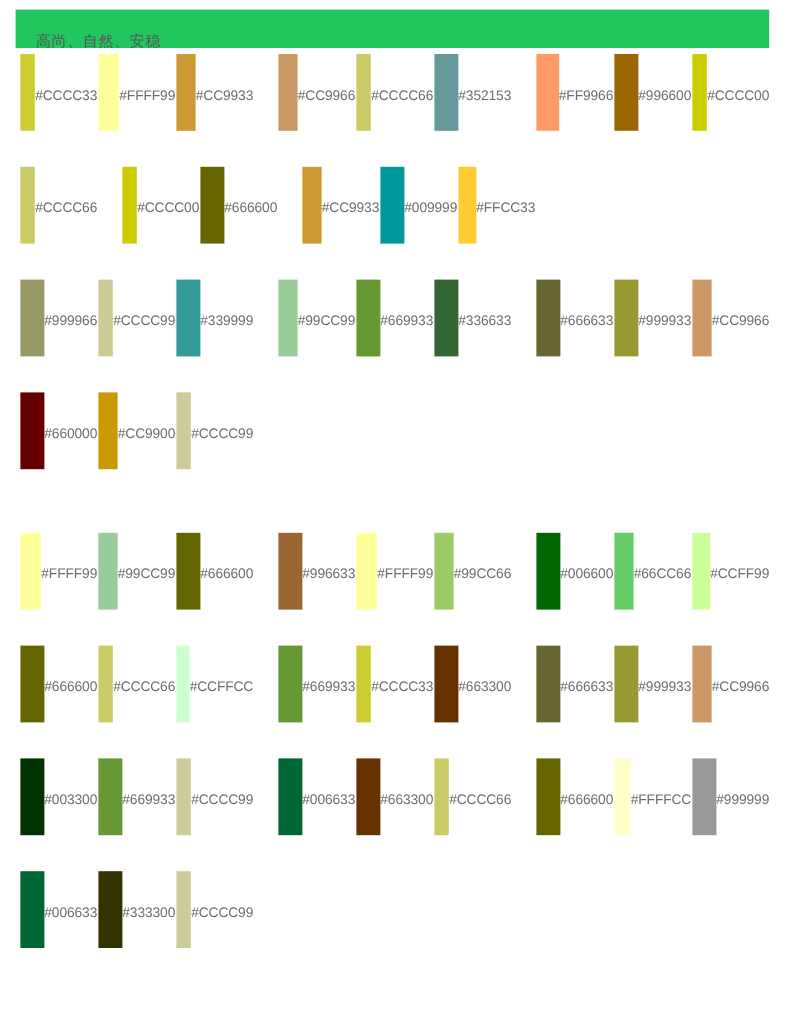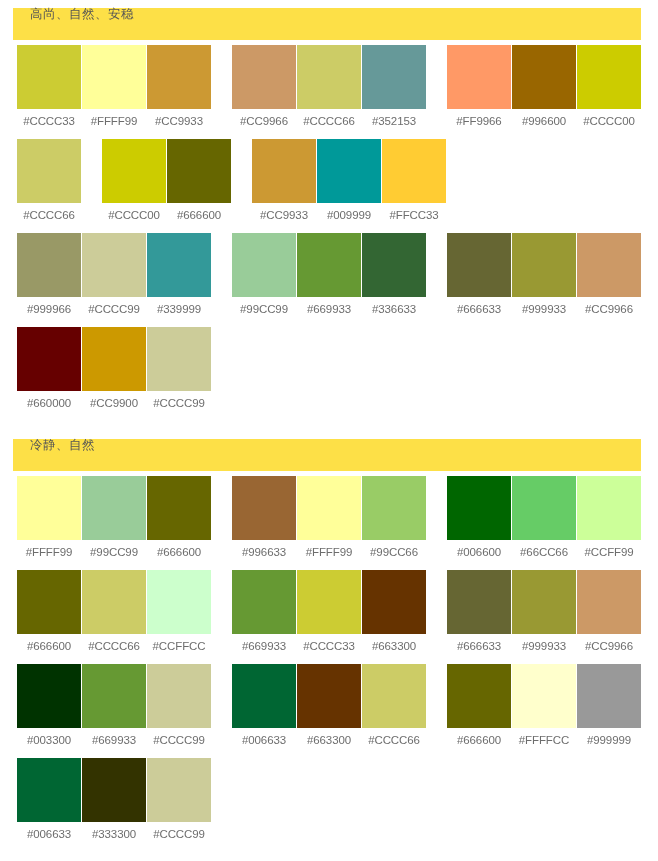--- a/index.html
+++ b/index.html
@@ -21,23 +21,23 @@
   }
 
   
   .section {
     width: 658px;
     padding-top: 8px;
   }
   .section-header {
     margin: 0 17px 0 13px;
     height: 32px;
-    background: #fde047;
+    background: #22c55e;
     display: flex;
-    align-items: flex-start;
+    align-items: flex-end;
     box-sizing: border-box;
     padding-left: 17px;
   }
   .section-header-title {
     font-size: 12.5px;
     color: #555555;
     letter-spacing: 0.5px;
     font-family: "DejaVu Sans", "Liberation Sans", sans-serif;
     line-height: 1;
     white-space: nowrap;
@@ -54,21 +54,21 @@
     padding-left: 17px;
     box-sizing: border-box;
   }
   .palette-group {
     display: flex;
     margin-right: 21px;
   }
   .swatch-cell {
     width: 64px;
     display: flex;
-    flex-direction: column;
+    flex-direction: row;
     align-items: center;
     margin-right: 1px;
   }
   .swatch-cell:last-child {
     margin-right: 0;
   }
   .swatch {
     width: 64px;
     height: 64px;
     display: block;
@@ -228,23 +228,20 @@
               </div>
               <div class="swatch-cell">
                 <div class="swatch" style="background-color: rgb(204, 204, 153);"></div>
                 <div class="swatch-label">#CCCC99</div>
               </div>
             </div>
           </div>
         </div>
       </div>
       <div class="section section-2">
-        <div class="section-header">
-          <div class="section-header-title">冷静、自然</div>
-        </div>
         <div class="palette-rows">
           <div class="palette-row">
             <div class="palette-group">
               <div class="swatch-cell">
                 <div class="swatch" style="background-color: rgb(255, 255, 153);"></div>
                 <div class="swatch-label">#FFFF99</div>
               </div>
               <div class="swatch-cell">
                 <div class="swatch" style="background-color: rgb(153, 204, 153);"></div>
                 <div class="swatch-label">#99CC99</div>

